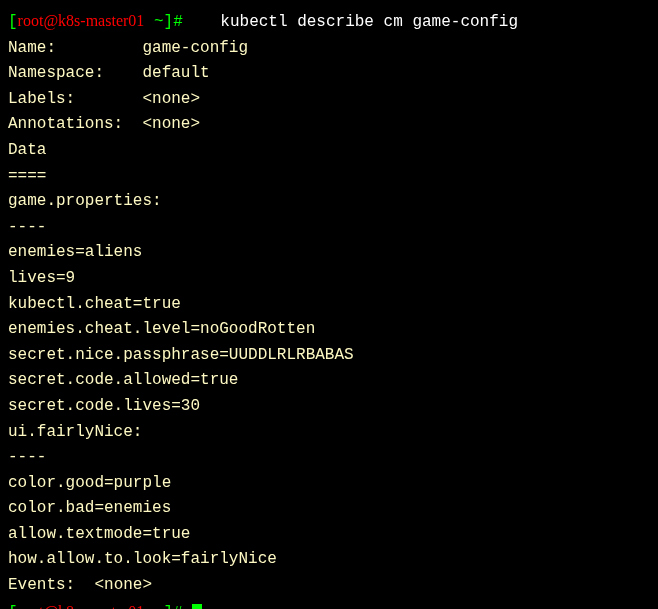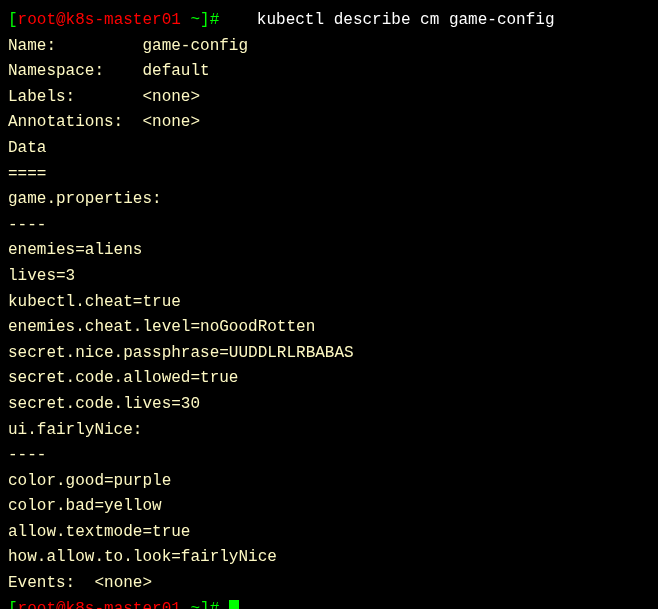--- a/index.html
+++ b/index.html
@@ -15,20 +15,21 @@
       overflow: hidden;
     }
     .line {
       white-space: pre;
     }
     .prompt-open {
       color: #00ff00;
     }
     .prompt-host {
       color: #ff0000;
+      font-family: Liberation Serif, serif;
     }
     .prompt-close {
       color: #00ff00;
     }
     .command {
       color: #ffffff;
       margin-left: 28px;
     }
     .output {
       color: #fef9c3;
@@ -48,28 +49,28 @@
 <div class="line output"><span>Name:         </span><span>game-config</span></div>
 <div class="line output"><span>Namespace:    </span><span>default</span></div>
 <div class="line output"><span>Labels:       </span><span>&lt;none&gt;</span></div>
 <div class="line output"><span>Annotations:  </span><span>&lt;none&gt;</span></div>
 <div class="line output"></div>
 <div class="line output">Data</div>
 <div class="line output">====</div>
 <div class="line output">game.properties:</div>
 <div class="line output">----</div>
 <div class="line output">enemies=aliens</div>
-<div class="line output">lives=3</div>
+<div class="line output">lives=9</div>
 <div class="line output">kubectl.cheat=true</div>
 <div class="line output">enemies.cheat.level=noGoodRotten</div>
 <div class="line output">secret.nice.passphrase=UUDDLRLRBABAS</div>
 <div class="line output">secret.code.allowed=true</div>
 <div class="line output">secret.code.lives=30</div>
 <div class="line output"></div>
 <div class="line output">ui.fairlyNice:</div>
 <div class="line output">----</div>
 <div class="line output">color.good=purple</div>
-<div class="line output">color.bad=yellow</div>
+<div class="line output">color.bad=enemies</div>
 <div class="line output">allow.textmode=true</div>
 <div class="line output">how.allow.to.look=fairlyNice</div>
 <div class="line output"></div>
 <div class="line output"><span>Events:  </span><span>&lt;none&gt;</span></div>
 <div class="line"><span class="prompt-open">[</span><span class="prompt-host">root@k8s-master01</span><span class="prompt-close"> ~]# </span><span class="cursor"></span></div>
 
 </body></html>

